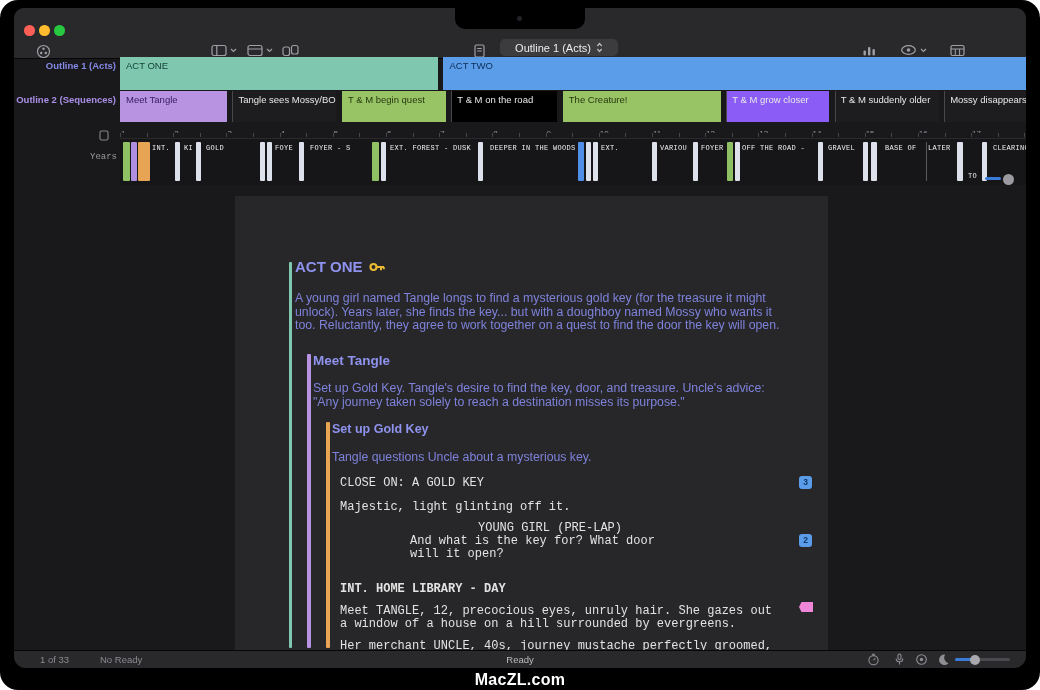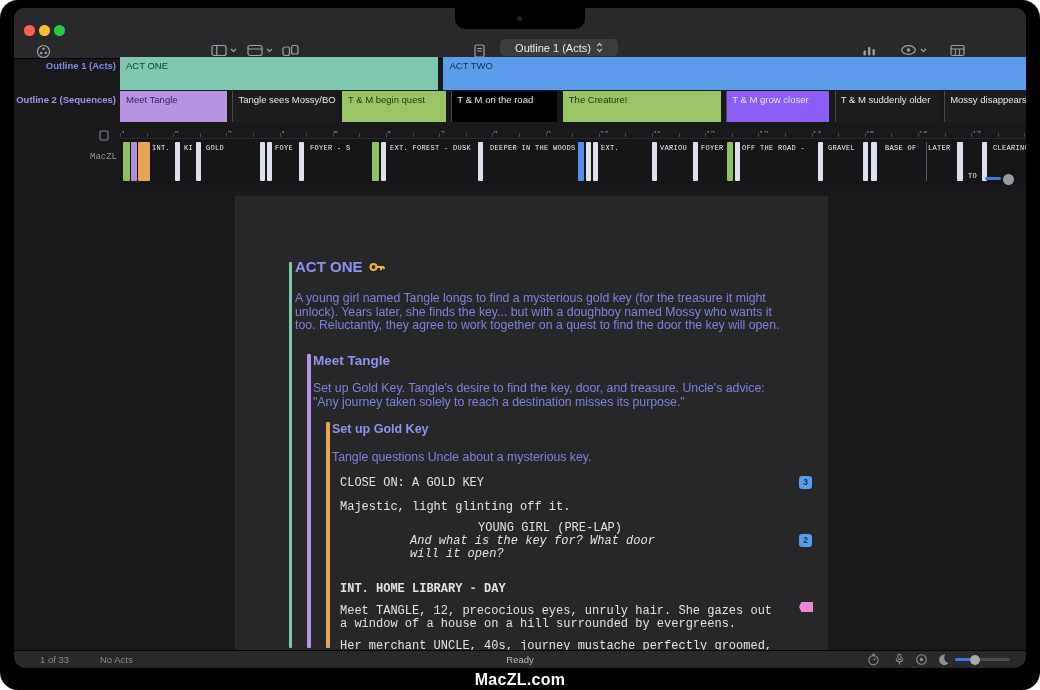--- a/index.html
+++ b/index.html
@@ -39,21 +39,21 @@
   
   .main{position:absolute;left:0;right:0;top:178px;bottom:17px;background:#19191b;overflow:hidden;}
   .page{position:absolute;left:221px;top:10px;width:593px;bottom:0;background:#27272a;}
   .vbar{position:absolute;bottom:3px;border-radius:1px;}
   .h-act{position:absolute;left:60px;top:62px;font-size:15px;font-weight:bold;color:#8f93ee;display:flex;align-items:center;gap:6px;}
   .syn{position:absolute;color:#7e82da;font-size:12.3px;line-height:13.6px;white-space:nowrap;}
   .h-seq{position:absolute;left:78px;top:157px;font-size:13.5px;font-weight:bold;color:#8f93ee;}
   .h-beat{position:absolute;left:97px;top:226px;font-size:12.5px;font-weight:bold;color:#8f93ee;}
   .mono{position:absolute;font-family:"Liberation Mono",monospace;font-size:12px;color:#e3e3e3;white-space:nowrap;}
   .bold{font-weight:bold;}
-  .ital{font-style:italic;}
+  .ital{}
   .badge{position:absolute;left:564px;width:13px;height:13px;border-radius:3px;background:#5b9ce8;color:#0e3766;font-size:8.5px;font-weight:bold;text-align:center;line-height:13px;font-family:"Liberation Sans",sans-serif;}
   .tag{position:absolute;left:564px;top:406px;width:14px;height:10px;background:#ef86d8;clip-path:polygon(0 50%,18% 0,100% 0,100% 100%,18% 100%);}
   
   .statusbar{position:absolute;left:0;right:0;bottom:0;height:17px;background:#29292b;border-top:1px solid #060607;font-size:9.5px;color:#8a8a90;}
   .sb-left1{position:absolute;left:26px;top:3px;}
   .sb-left2{position:absolute;left:86px;top:3px;}
   .sb-center{position:absolute;left:0;right:0;top:3px;text-align:center;color:#bcbcc0;}
   .sb-ic{position:absolute;top:2px;color:#8e8e94;}
   .sb-track{position:absolute;left:941px;top:7px;width:55px;height:3px;border-radius:2px;background:#4a4a4e;}
   .sb-fill{position:absolute;left:941px;top:7px;width:20px;height:3px;border-radius:2px;background:#3a7bd8;}
@@ -202,21 +202,21 @@
       
     <span class="rnum">1</span><span class="rnum">2</span><span class="rnum">3</span><span class="rnum">4</span><span class="rnum">5</span><span class="rnum">6</span><span class="rnum">7</span><span class="rnum">8</span><span class="rnum">9</span><span class="rnum">10</span><span class="rnum">11</span><span class="rnum">12</span><span class="rnum">13</span><span class="rnum">14</span><span class="rnum">15</span><span class="rnum">16</span><span class="rnum">17</span><span class="rnum">18</span></div>
     <div class="ticks"></div>
 
     <div class="script-row">
       <div class="script-row-icon">
         <svg width="10" height="11" viewBox="0 0 10 11">
             <rect x="1" y="1" width="8" height="9" rx="1.5" fill="none" stroke="currentColor" stroke-width="1.1"></rect>
           </svg>
       </div>
-      <div class="script-lbl">MacZL</div>
+      <div class="script-lbl">Years</div>
       <div class="script-strip">
         <div>
 
         <div class="sbar" style="left: 3px; width: 7px; background: rgb(143, 192, 99);"></div>
             <div class="sbar" style="left: 11px; width: 6px; background: rgb(176, 143, 224);"></div>
             <div class="sbar" style="left: 18px; width: 12px; background: rgb(232, 164, 85);"></div>
             <div class="sbar" style="left: 55px; width: 5px; background: rgb(221, 225, 236);"></div>
             <div class="sbar" style="left: 76px; width: 5px; background: rgb(221, 225, 236);"></div>
             <div class="sbar" style="left: 140px; width: 5px; background: rgb(221, 225, 236);"></div>
             <div class="sbar" style="left: 147px; width: 5px; background: rgb(221, 225, 236);"></div>
@@ -304,21 +304,21 @@
         <div class="mono bold" style="left:105px;top:386px">INT. HOME LIBRARY - DAY</div>
         <div class="mono" style="left:105px;top:408px">Meet TANGLE, 12, precocious eyes, unruly hair. She gazes out</div>
         <div class="tag"></div>
         <div class="mono" style="left:105px;top:421px">a window of a house on a hill surrounded by evergreens.</div>
         <div class="mono" style="left:105px;top:443px">Her merchant UNCLE, 40s, journey mustache perfectly groomed,</div>
       </div>
     </div>
 
     <div class="statusbar">
       <span class="sb-left1">1 of 33</span>
-      <span class="sb-left2">No Acts</span>
+      <span class="sb-left2">No Ready</span>
       <span class="sb-center">Ready</span>
       <span class="sb-ic" style="left:853px">
         <svg width="13" height="13" viewBox="0 0 13 13">
             <circle cx="6.5" cy="7.2" r="4.6" fill="none" stroke="currentColor" stroke-width="1.1"></circle>
             <line x1="5" y1="1.2" x2="8" y2="1.2" stroke="currentColor" stroke-width="1.1"></line>
             <line x1="6.5" y1="1.2" x2="6.5" y2="2.8" stroke="currentColor" stroke-width="1.1"></line>
             <line x1="6.5" y1="7.2" x2="8.4" y2="5.3" stroke="currentColor" stroke-width="1.1"></line>
           </svg>
       </span>
       <span class="sb-ic" style="left:879px">

